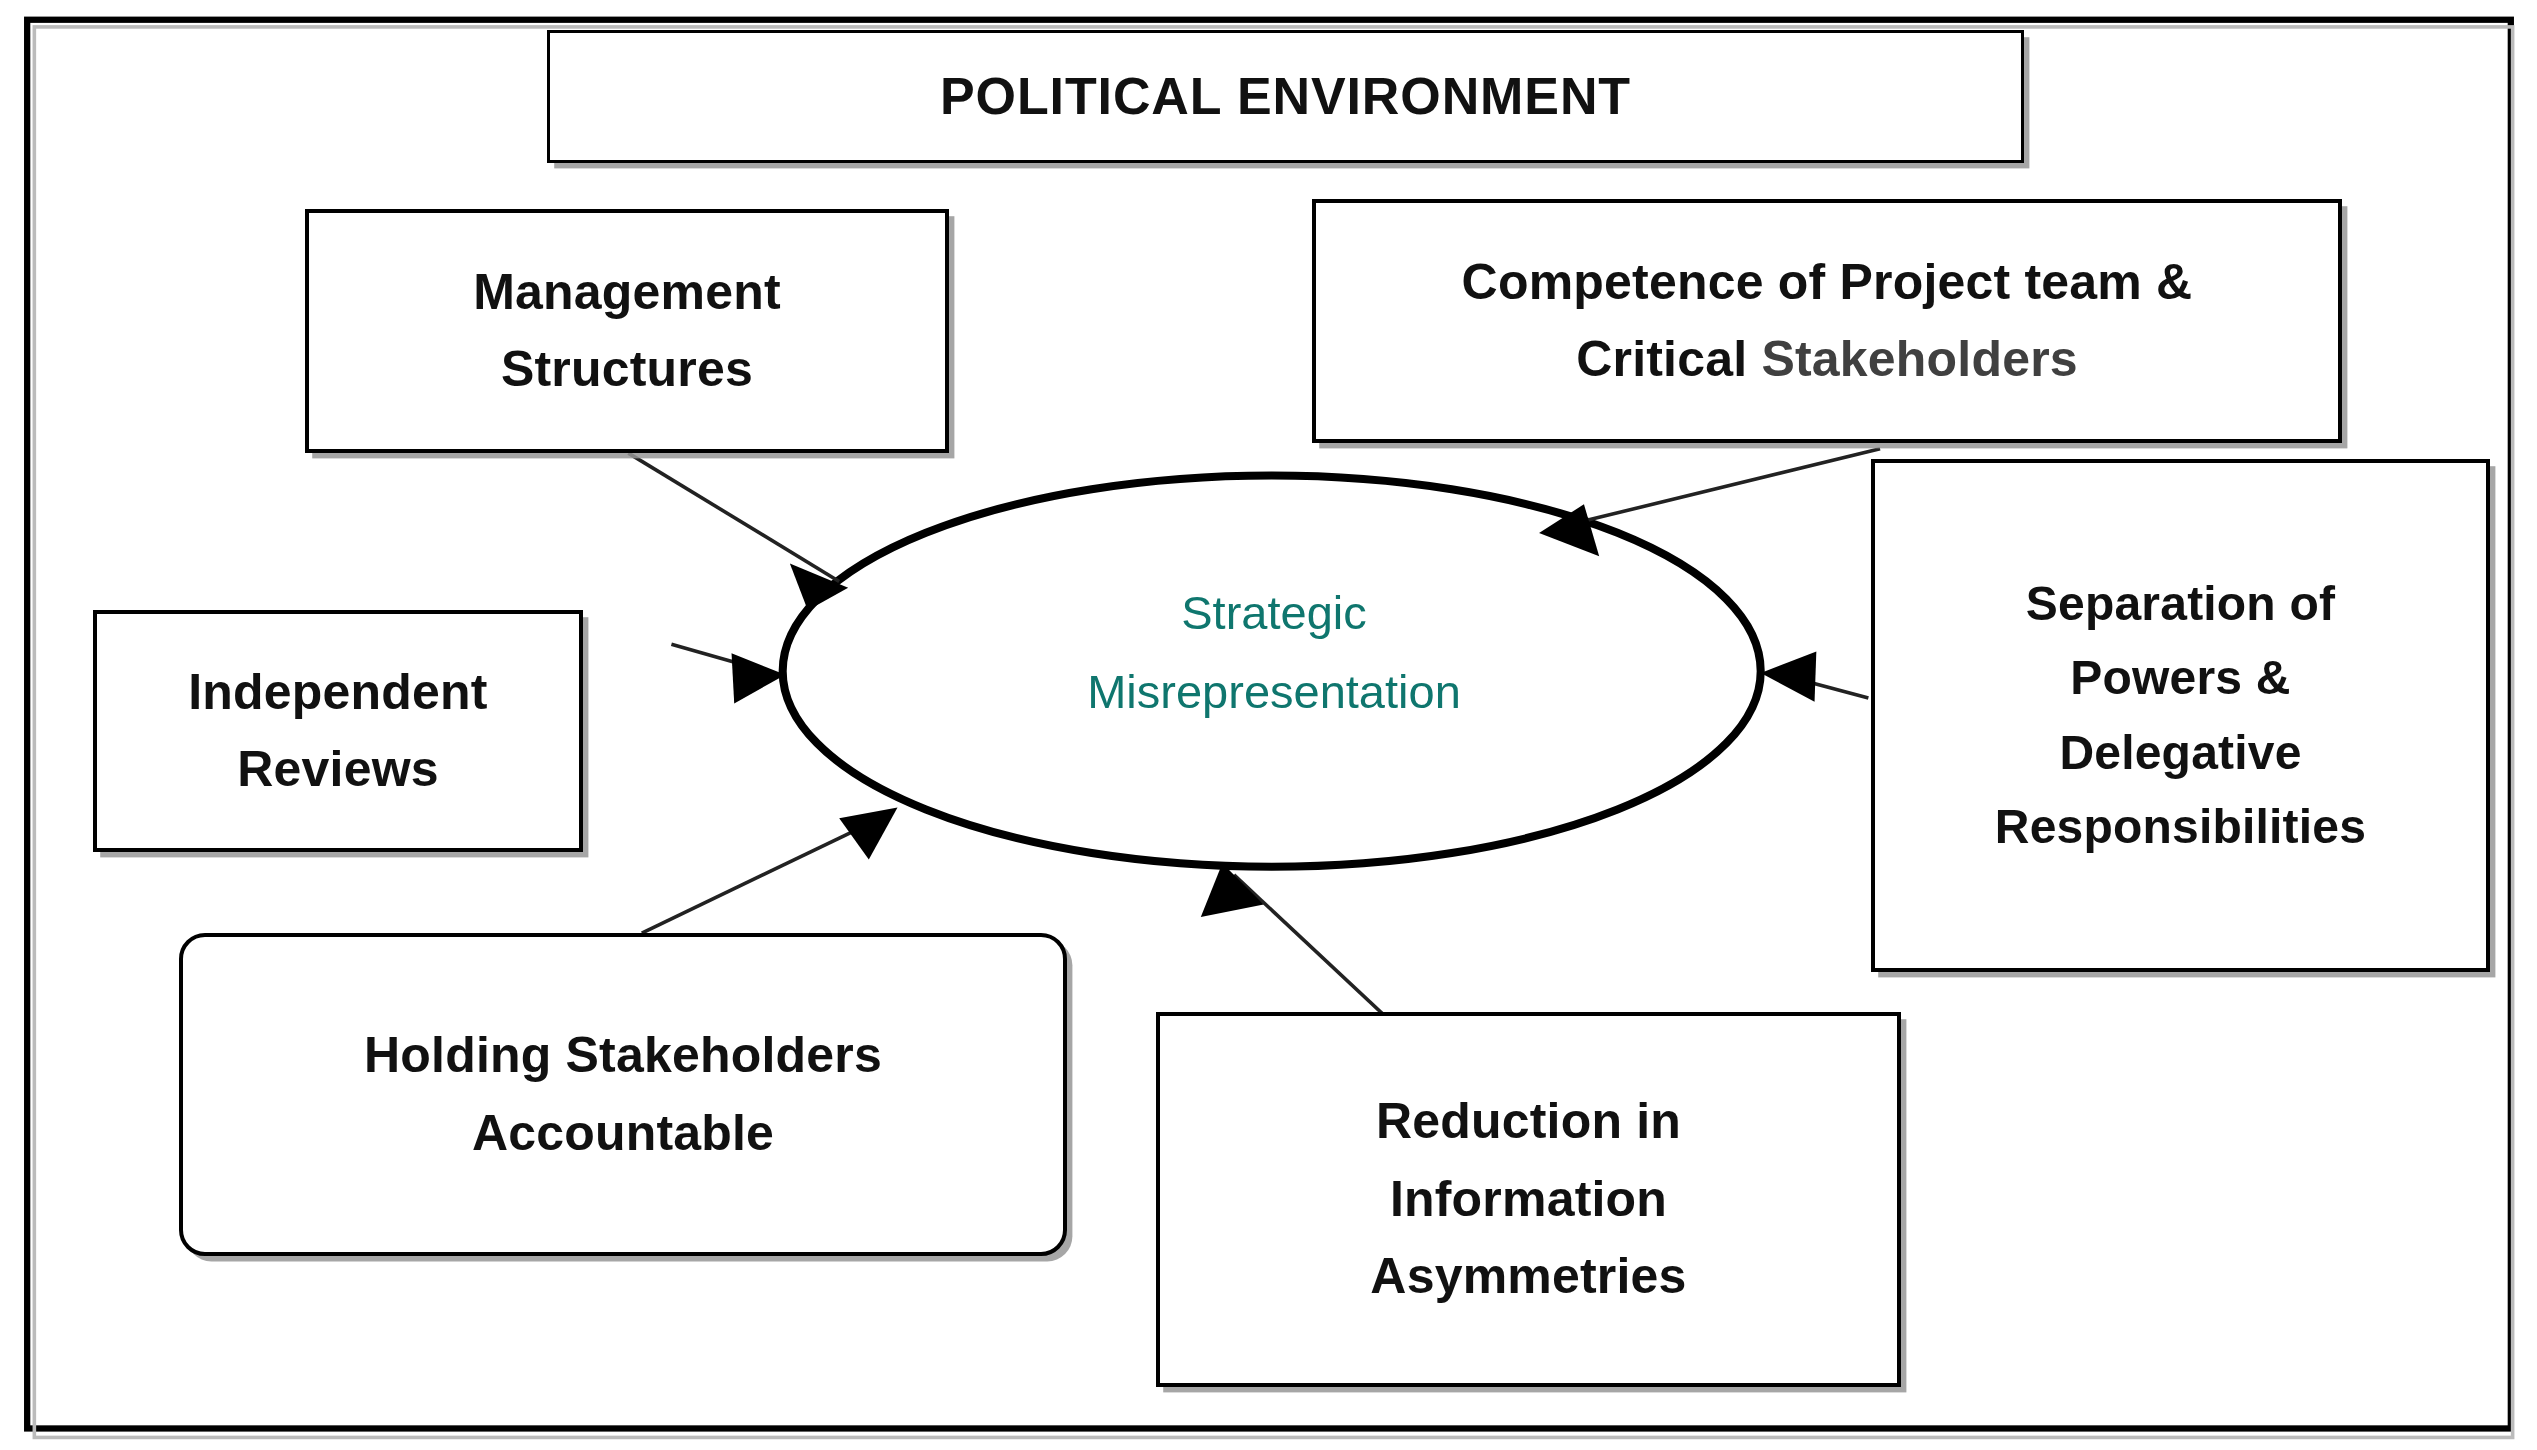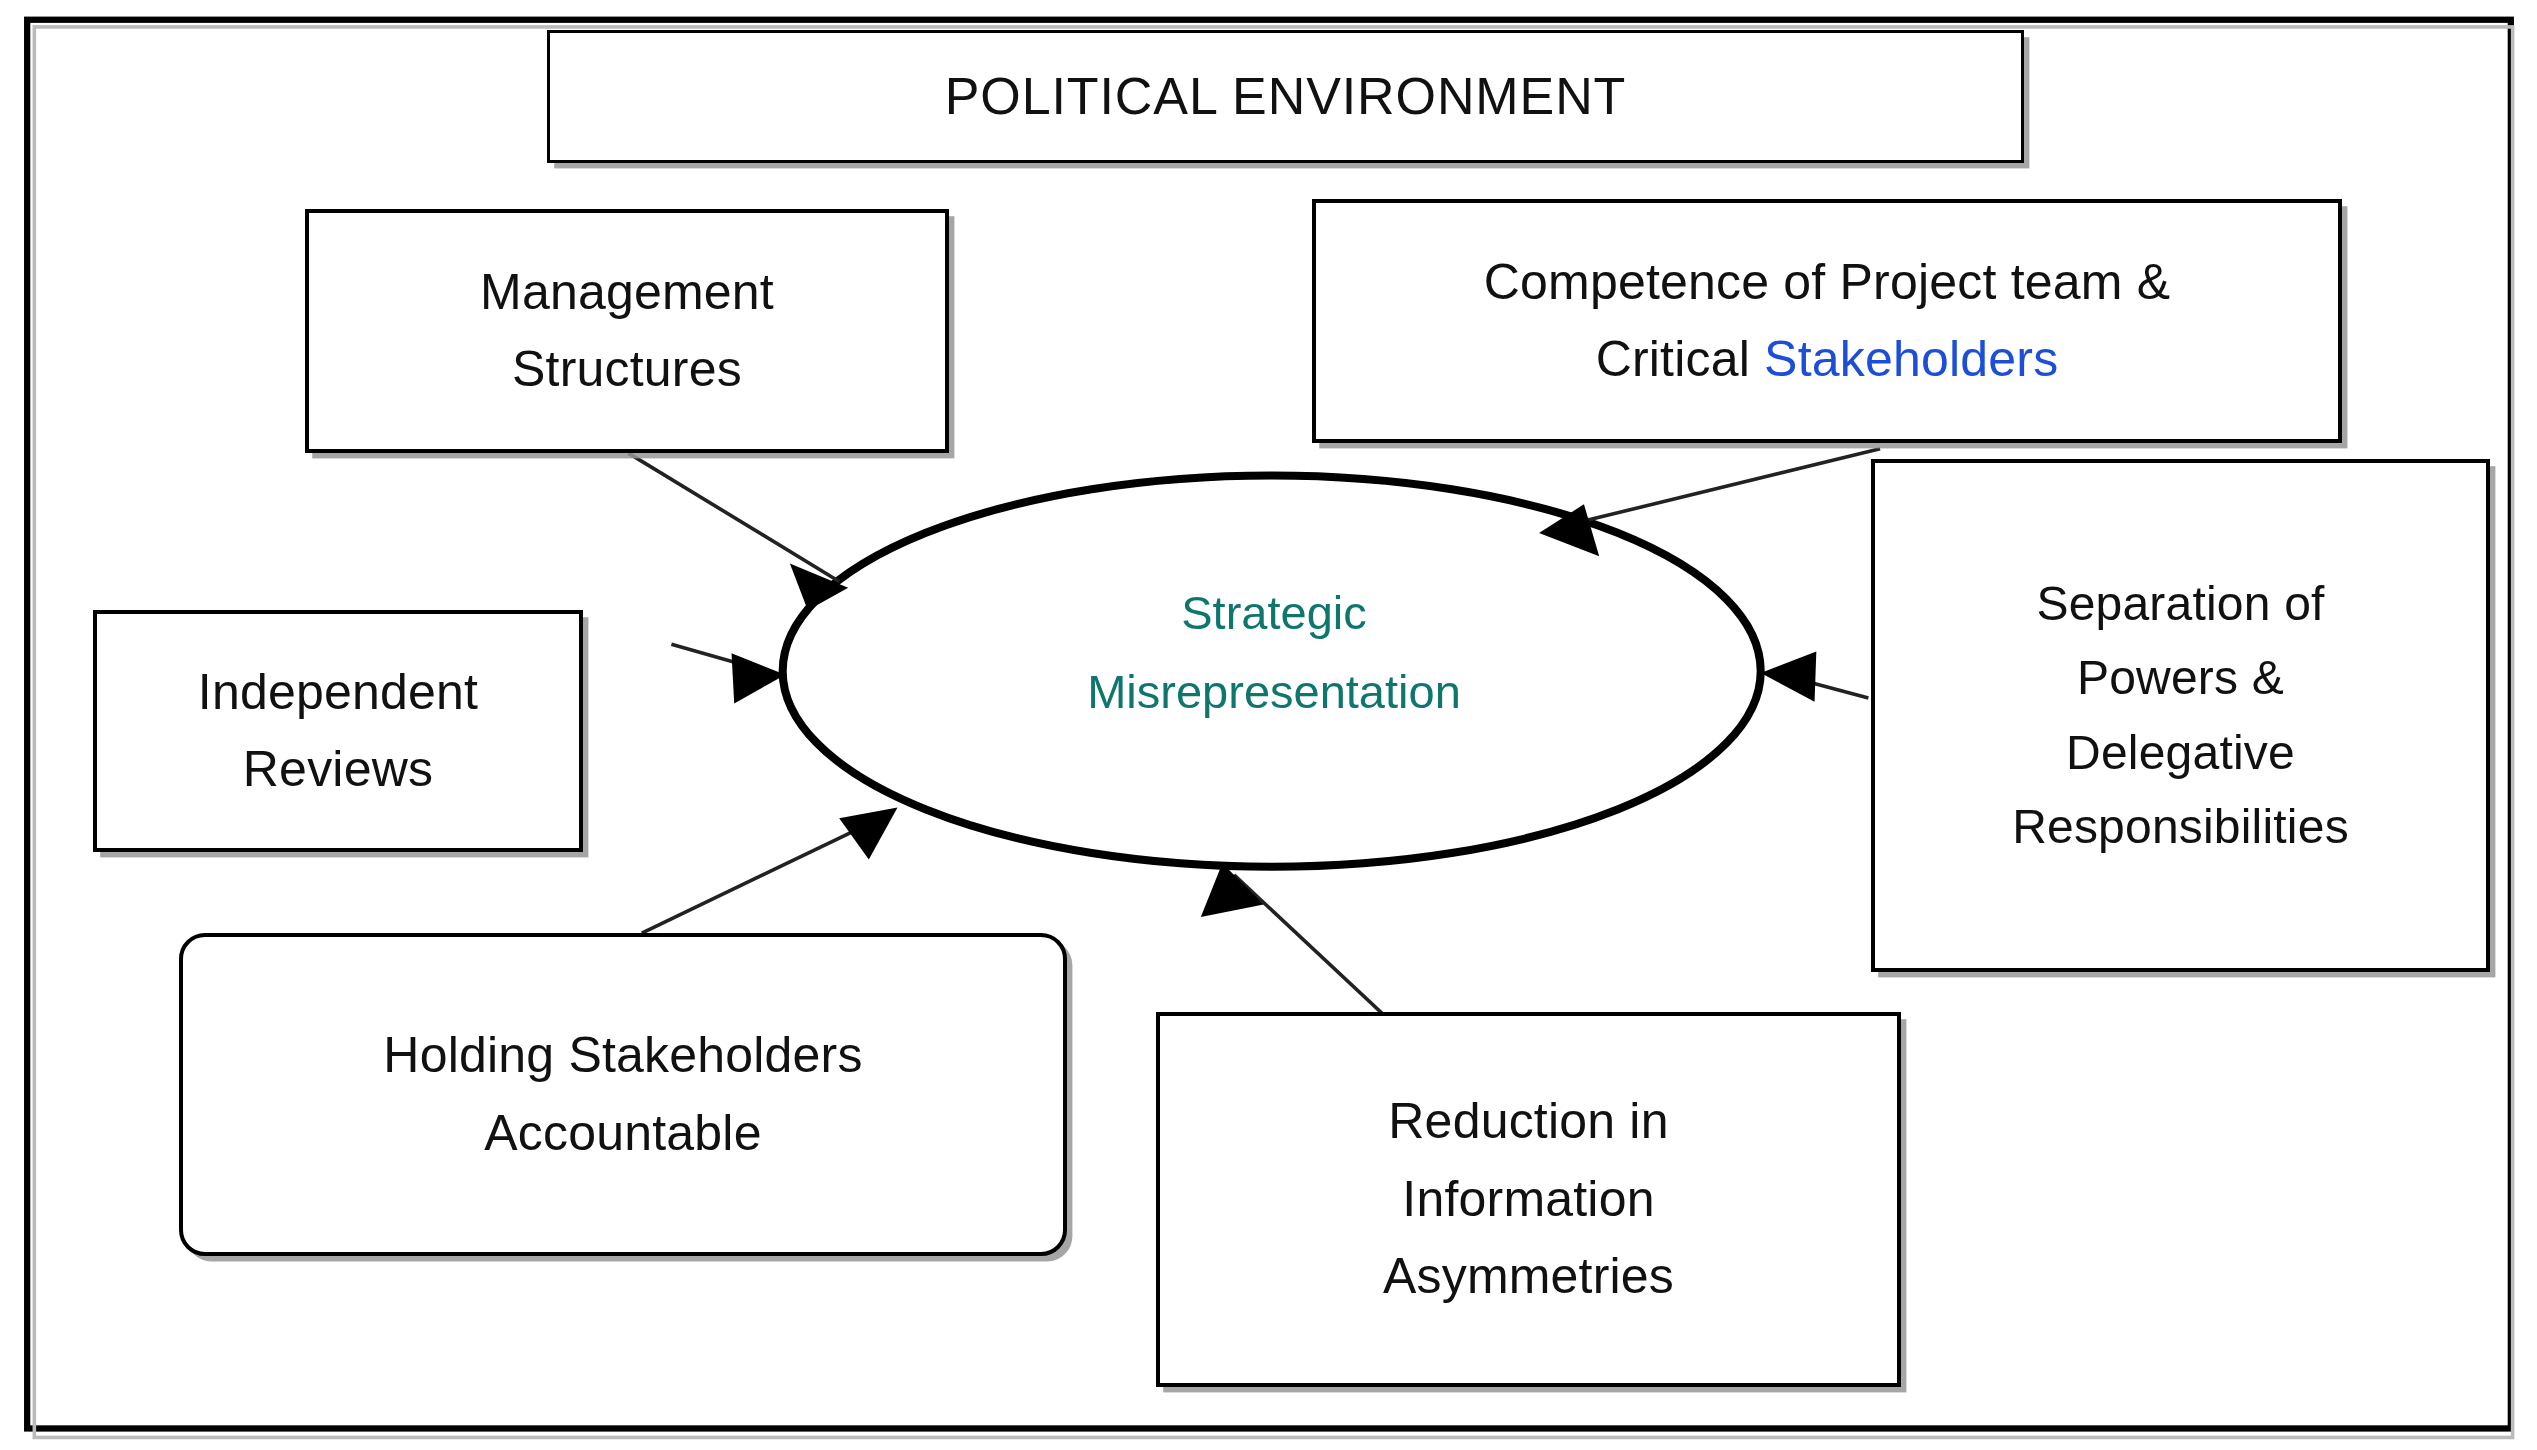--- a/index.html
+++ b/index.html
@@ -35,33 +35,33 @@
     display: flex;
     align-items: center;
     justify-content: center;
     text-align: center;
   }
   .node-text {
     font-family: "Liberation Sans", sans-serif;
     color: #111111;
     line-height: 1.55;
     letter-spacing: 0.2px;
-    font-weight: 400;
+    font-weight: 700;
     padding: 0 12.6px;
   }
   #title-box {
     border-width: 3.6px;
   }
   #title-box .node-text {
     font-size: 52px;
     letter-spacing: 0.9px;
   }
   .box-label-lg { font-size: 50px; }
   .box-label-md { font-size: 48px; }
-  .accent-red { color: #1d4ed8; }
+  .accent-red { color: #404040; }
   #ellipse-label {
     position: absolute;
     left: 933px;
     top: 574px;
     width: 682px;
     text-align: center;
     font-size: 47px;
     color: #0f766e;
     line-height: 1.68;
     font-family: "Liberation Sans", sans-serif;

